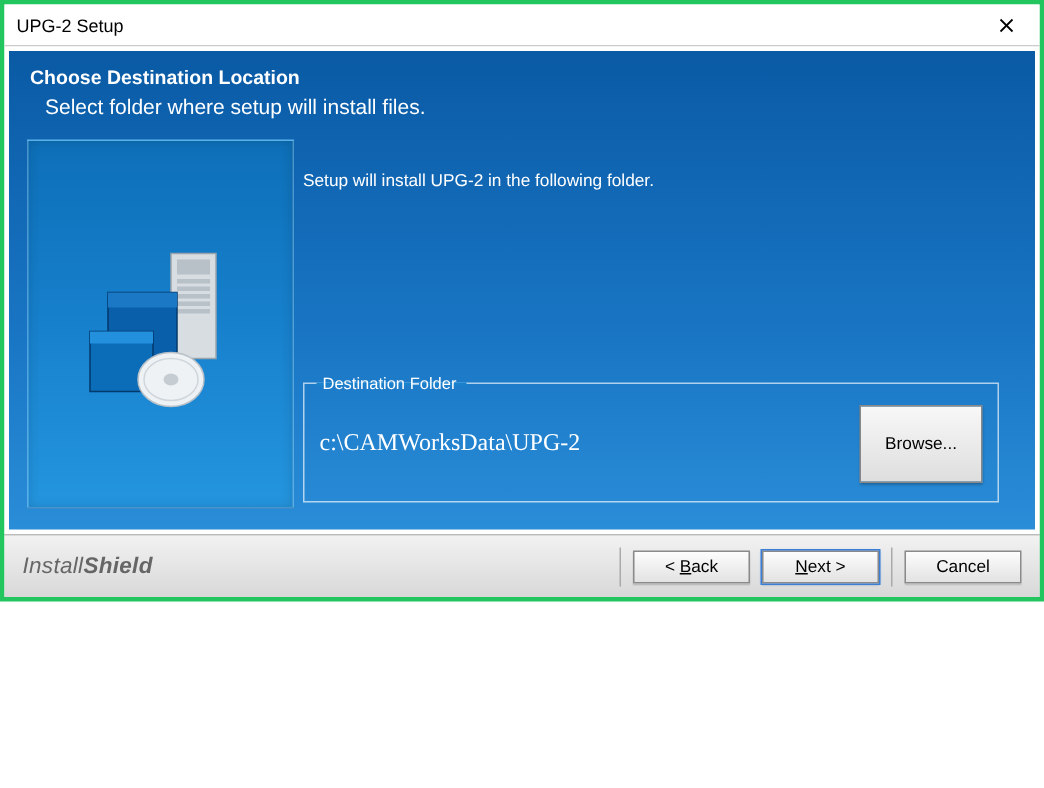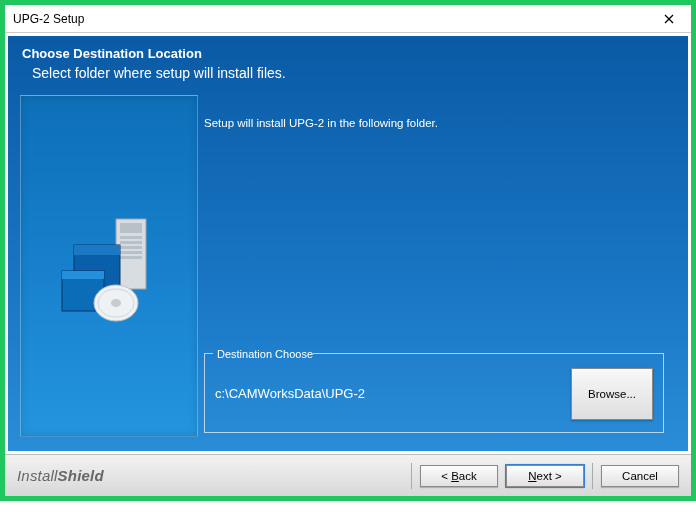--- a/index.html
+++ b/index.html
@@ -5,22 +5,22 @@
   * { box-sizing: border-box; margin: 0; padding: 0; }
   body {
     font-family: "Segoe UI", Tahoma, sans-serif;
     background: #fff;
     width: 696px;
     height: 525px;
     overflow: hidden;
   }
   .window {
     width: 696px;
-    height: 501px;
-    border: 5px solid #22c55e;
+    height: 401px;
+    border: 3px solid #22c55e;
     display: flex;
     flex-direction: column;
     background: #fff;
   }
   .titlebar {
     height: 28px;
     background: #fff;
     border-bottom: 1px solid #ccc;
     display: flex;
     align-items: center;
@@ -121,24 +121,25 @@
   
   .legend-mask {
     position: absolute;
     top: -1px;
     left: 8px;
     height: 2px;
     background: #1a82cd;
   }
   .path-text {
     color: #fff;
-    font-size: 13px;
+    font-size: 16px;
     flex: 1;
     overflow: hidden;
     text-overflow: ellipsis;
+    font-family: Liberation Serif, serif;
   }
   .browse-btn {
     background: linear-gradient(to bottom, #f8f8f8, #dedede);
     border: 1px solid #888;
     color: #000;
     font-size: 11.5px;
     padding: 19px 16px;
     cursor: pointer;
     box-shadow: 0 1px 2px rgba(0,0,0,0.3);
   }
@@ -231,21 +232,21 @@
         </div>
 
         <div class="body-area">
           <div class="body-text">
             <p>Setup will install UPG-2 in the following folder.</p>
           </div>
           <div class="spacer"></div>
 
           <div class="fieldset">
             <div class="legend-mask" style="width:100px"></div>
-            <div class="fieldset-legend">Destination Choose</div>
+            <div class="fieldset-legend">Destination Folder</div>
             <div class="path-text">c:\CAMWorksData\UPG-2</div>
             <button class="browse-btn">Browse...</button>
           </div>
         </div>
 
       </div>
 
     </div>
   </div>
 

